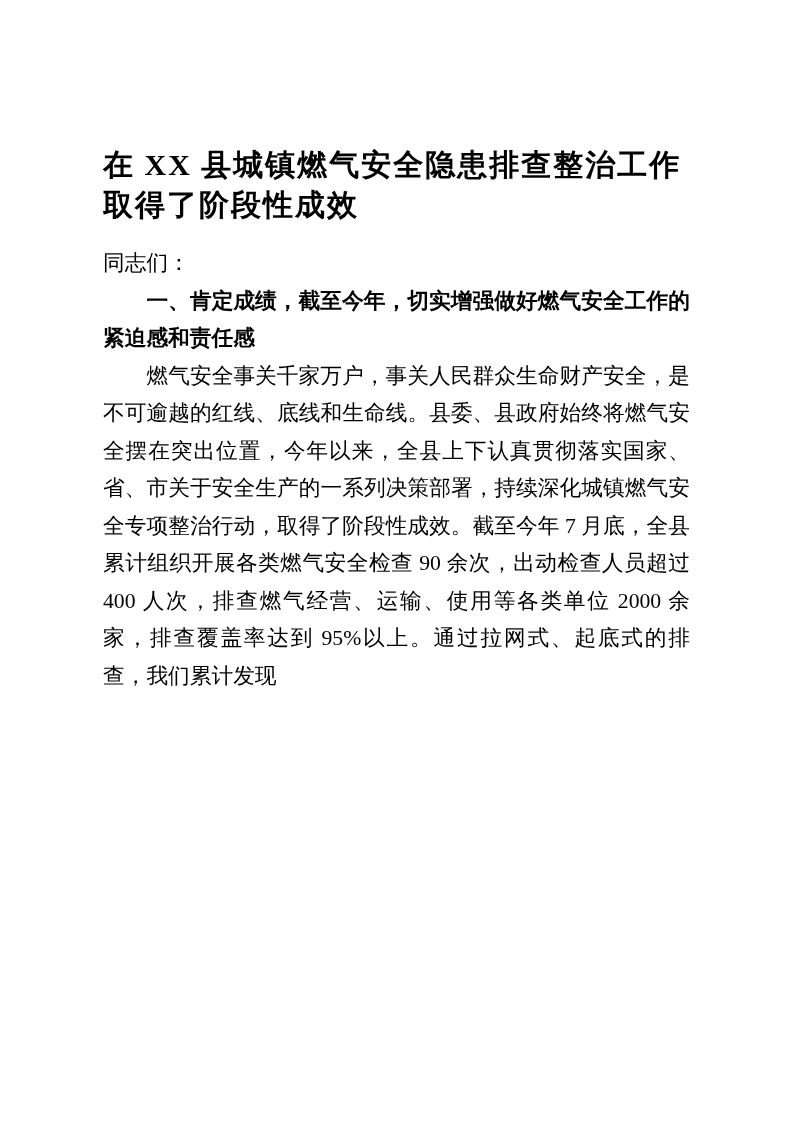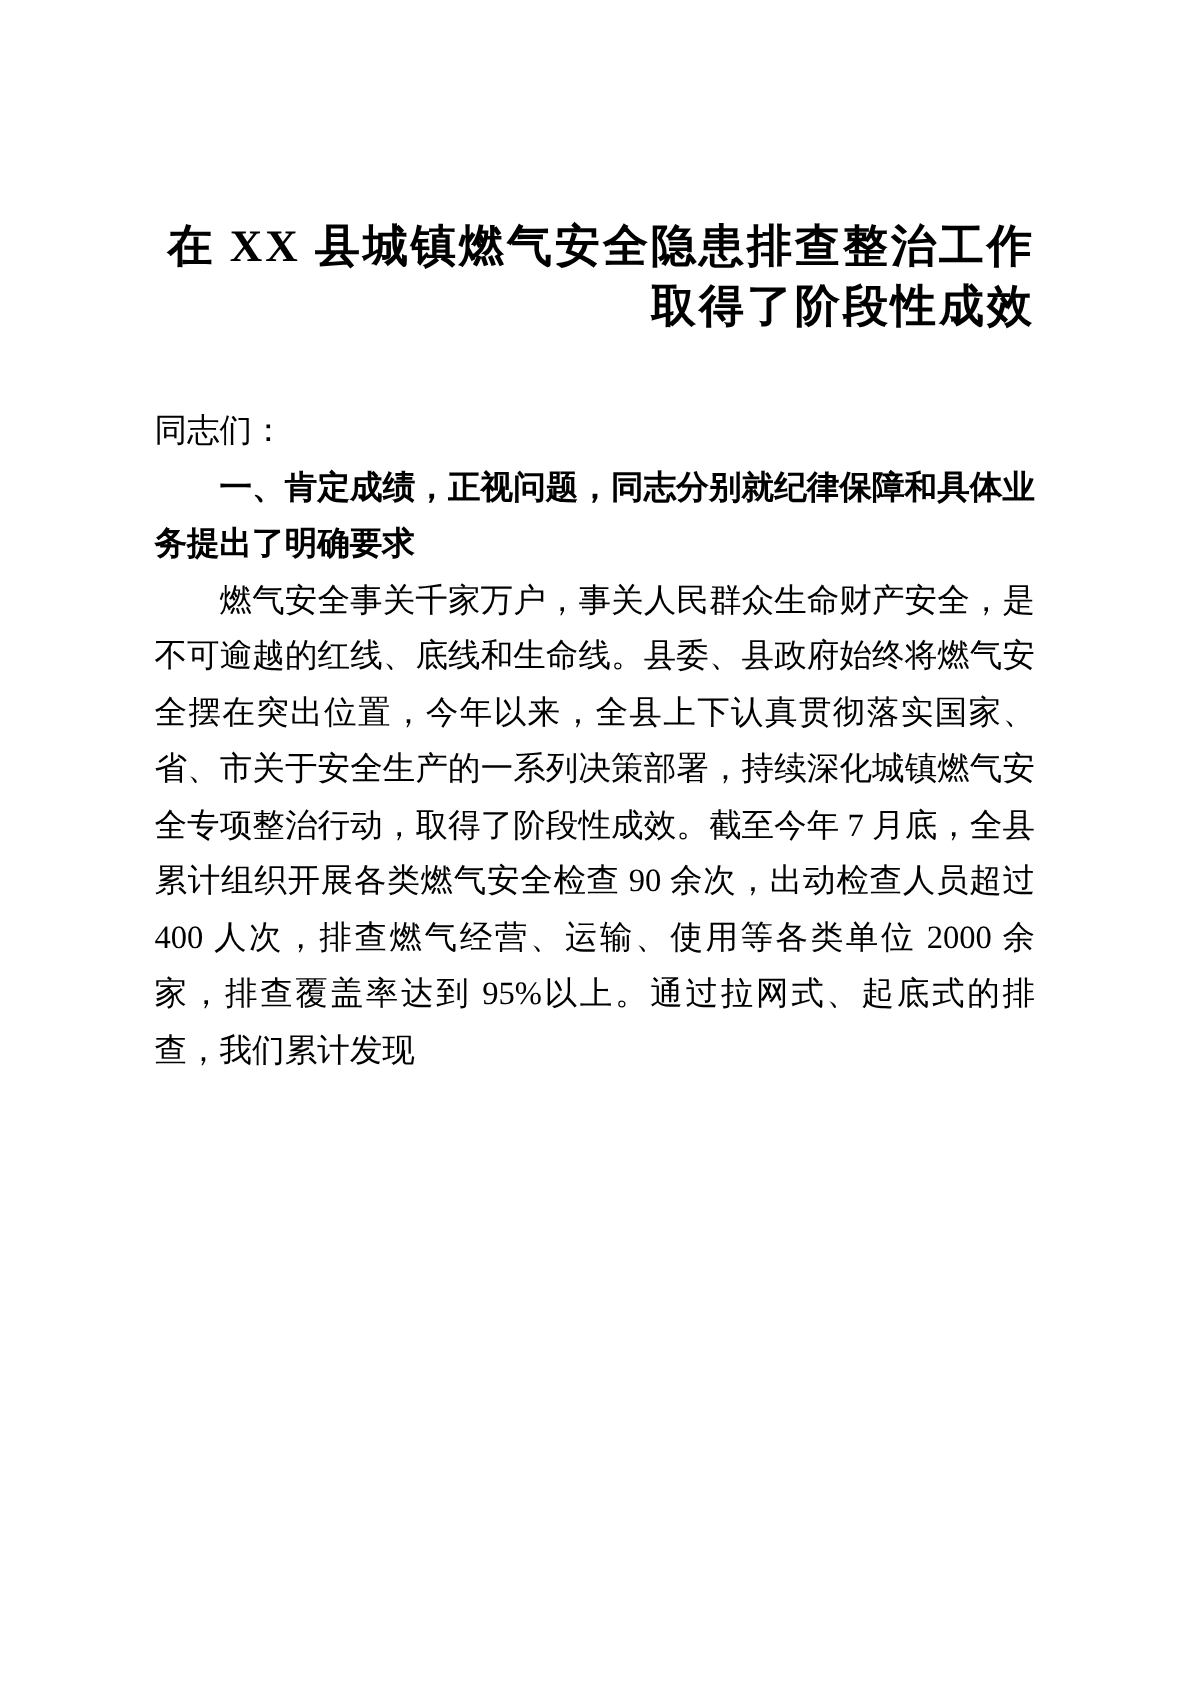--- a/index.html
+++ b/index.html
@@ -17,25 +17,25 @@
     box-sizing: border-box;
     padding: 145px 103px 0 103px;
     overflow: hidden;
     font-family: "Liberation Serif", "DejaVu Serif", serif;
   }
   .doc-title {
     font-size: 30px;
     font-weight: bold;
     line-height: 40px;
     letter-spacing: 2px;
-    text-align: right;
+    text-align: left;
     white-space: nowrap;
   }
   .doc-body {
-    margin-top: 44px;
+    margin-top: 20px;
     font-size: 21.7px;
     line-height: 37.5px;
     text-align: justify;
   }
   .para {
     margin: 0;
     padding: 0;
     text-indent: 2em;
   }
   .para.greeting {
@@ -50,17 +50,17 @@
 
 <div class="page">
   <div class="doc-title">
     <div>在 XX 县城镇燃气安全隐患排查整治工作</div>
     <div>取得了阶段性成效</div>
   </div>
 
   <div class="doc-body">
     <p class="para greeting">同志们：</p>
     <div>
-        <p class="para heading">一、肯定成绩，正视问题，同志分别就纪律保障和具体业务提出了明确要求</p>
+        <p class="para heading">一、肯定成绩，截至今年，切实增强做好燃气安全工作的紧迫感和责任感</p>
         <p class="para body">燃气安全事关千家万户，事关人民群众生命财产安全，是不可逾越的红线、底线和生命线。县委、县政府始终将燃气安全摆在突出位置，今年以来，全县上下认真贯彻落实国家、省、市关于安全生产的一系列决策部署，持续深化城镇燃气安全专项整治行动，取得了阶段性成效。截至今年 7 月底，全县累计组织开展各类燃气安全检查 90 余次，出动检查人员超过 400 人次，排查燃气经营、运输、使用等各类单位 2000 余家，排查覆盖率达到 95%以上。通过拉网式、起底式的排查，我们累计发现</p>
       </div>
   </div>
 </div>
 
 </body></html>

